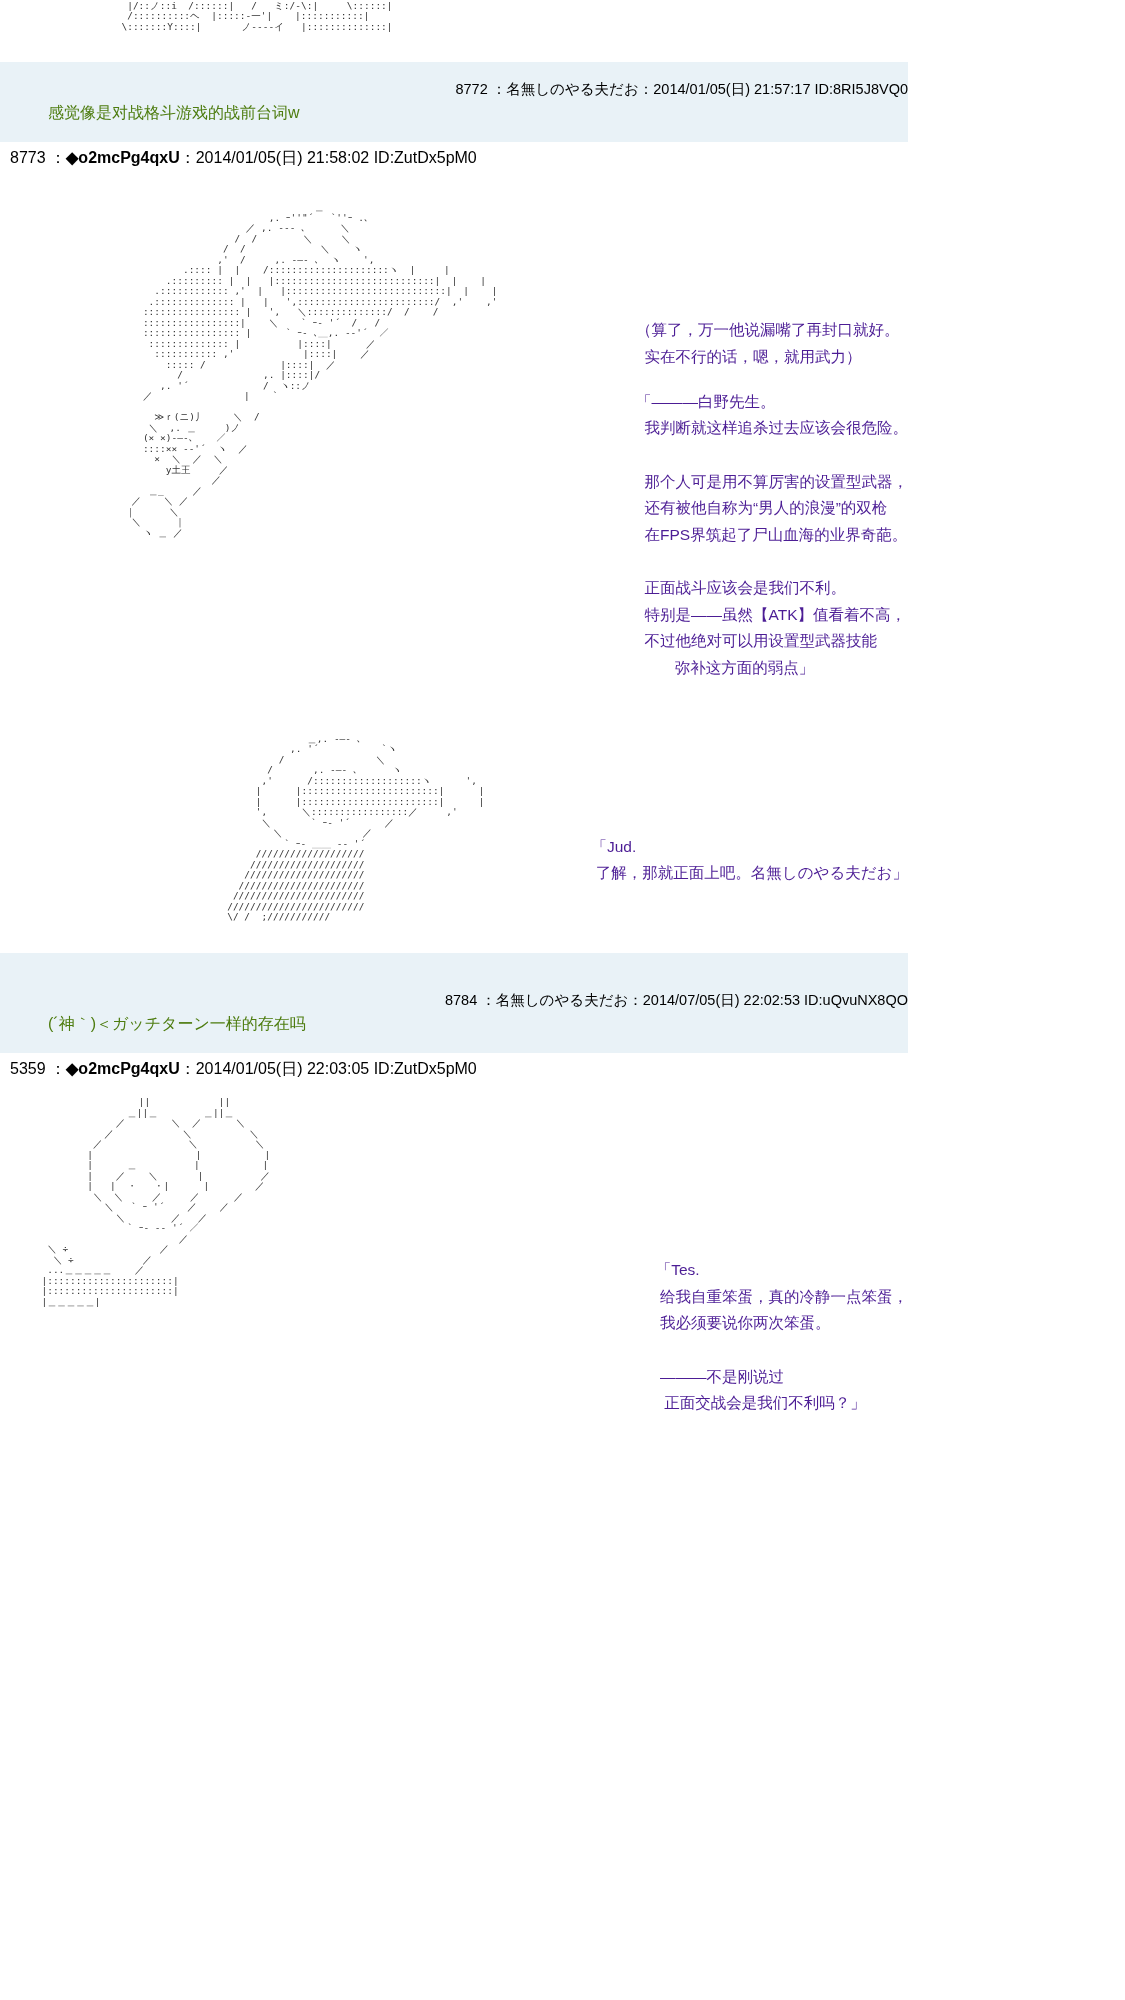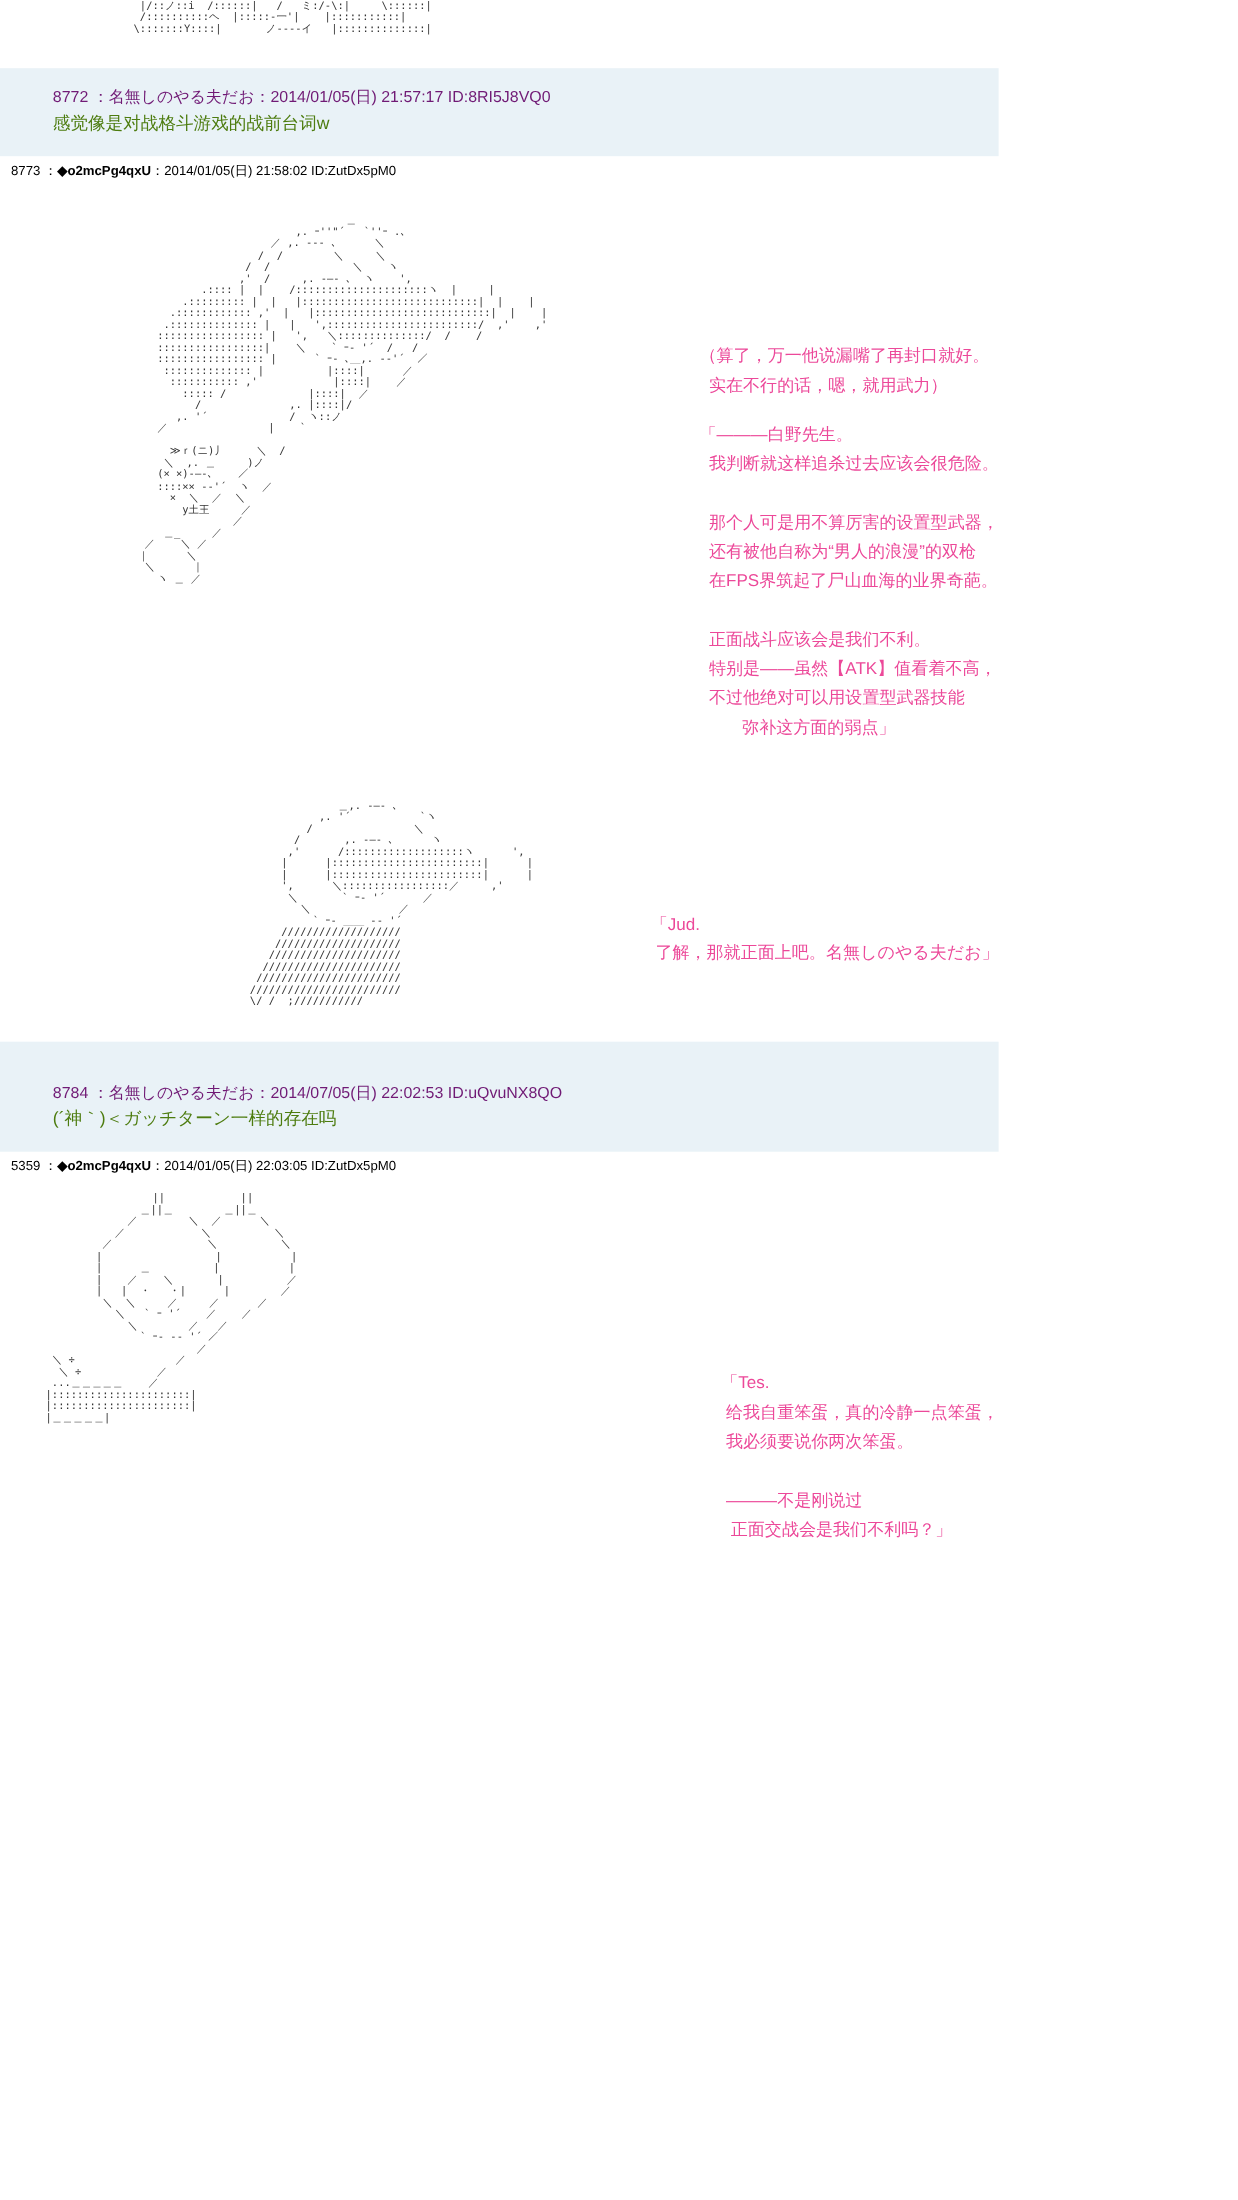--- a/index.html
+++ b/index.html
@@ -13,39 +13,40 @@
     color: #000000;
   }
   .page {
     position: relative;
     width: 908px;
     min-height: 2000px;
     overflow: hidden;
   }
   
   .post-header {
-    font-size: 12px;
+    font-size: 16px;
     color: #000;
     padding: 4px 12px 2px 10px;
     line-height: 1.5;
   }
   .post-header .trip {
     font-weight: bold;
   }
   .reply-block {
     background: #e9f2f7;
     padding: 14px 0 14px 0;
   }
   .reply {
     padding: 2px 0 2px 48px;
     line-height: 1.55;
   }
   .reply .meta {
     font-size: 14.5px;
-    color: #701a75;
+    color: #000000;
+    text-align: right;
   }
   .reply .body {
     font-size: 16px;
     color: #4d7c0f;
     padding-top: 1px;
   }
   .reply .body b {
     font-weight: bold;
   }
   
@@ -54,21 +55,21 @@
     font-size: 9.5px;
     line-height: 10.5px;
     white-space: pre;
     color: #333333;
     letter-spacing: 0px;
   }
   
   .dialogue {
     font-size: 15.5px;
     line-height: 1.72;
-    color: #ec4899;
+    color: #4c1d95;
     white-space: pre;
   }
   .sect {
     position: relative;
     padding: 0;
   }
   .row {
     display: flex;
     align-items: flex-start;
   }

